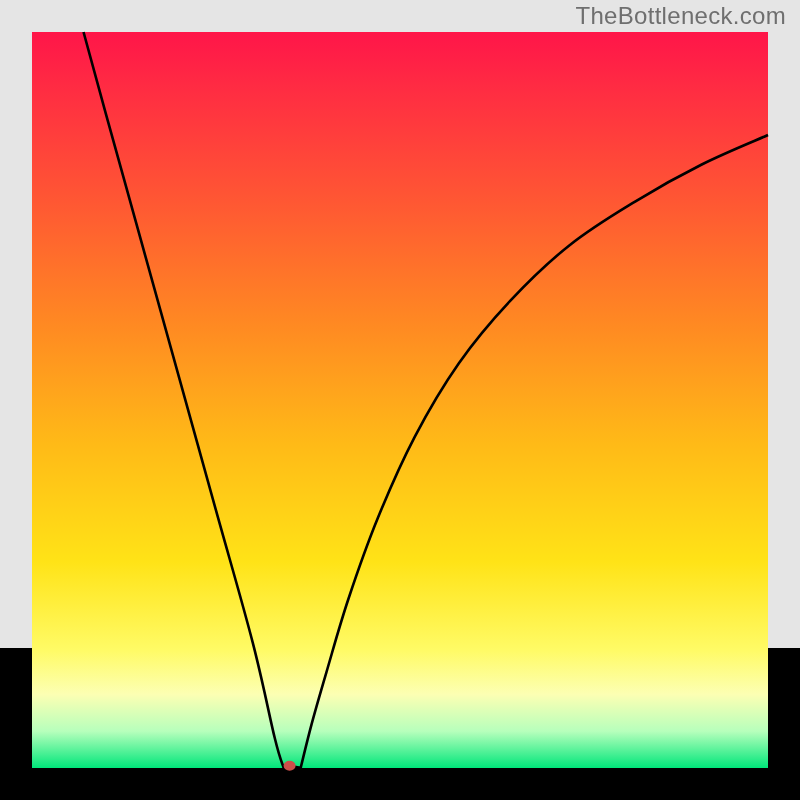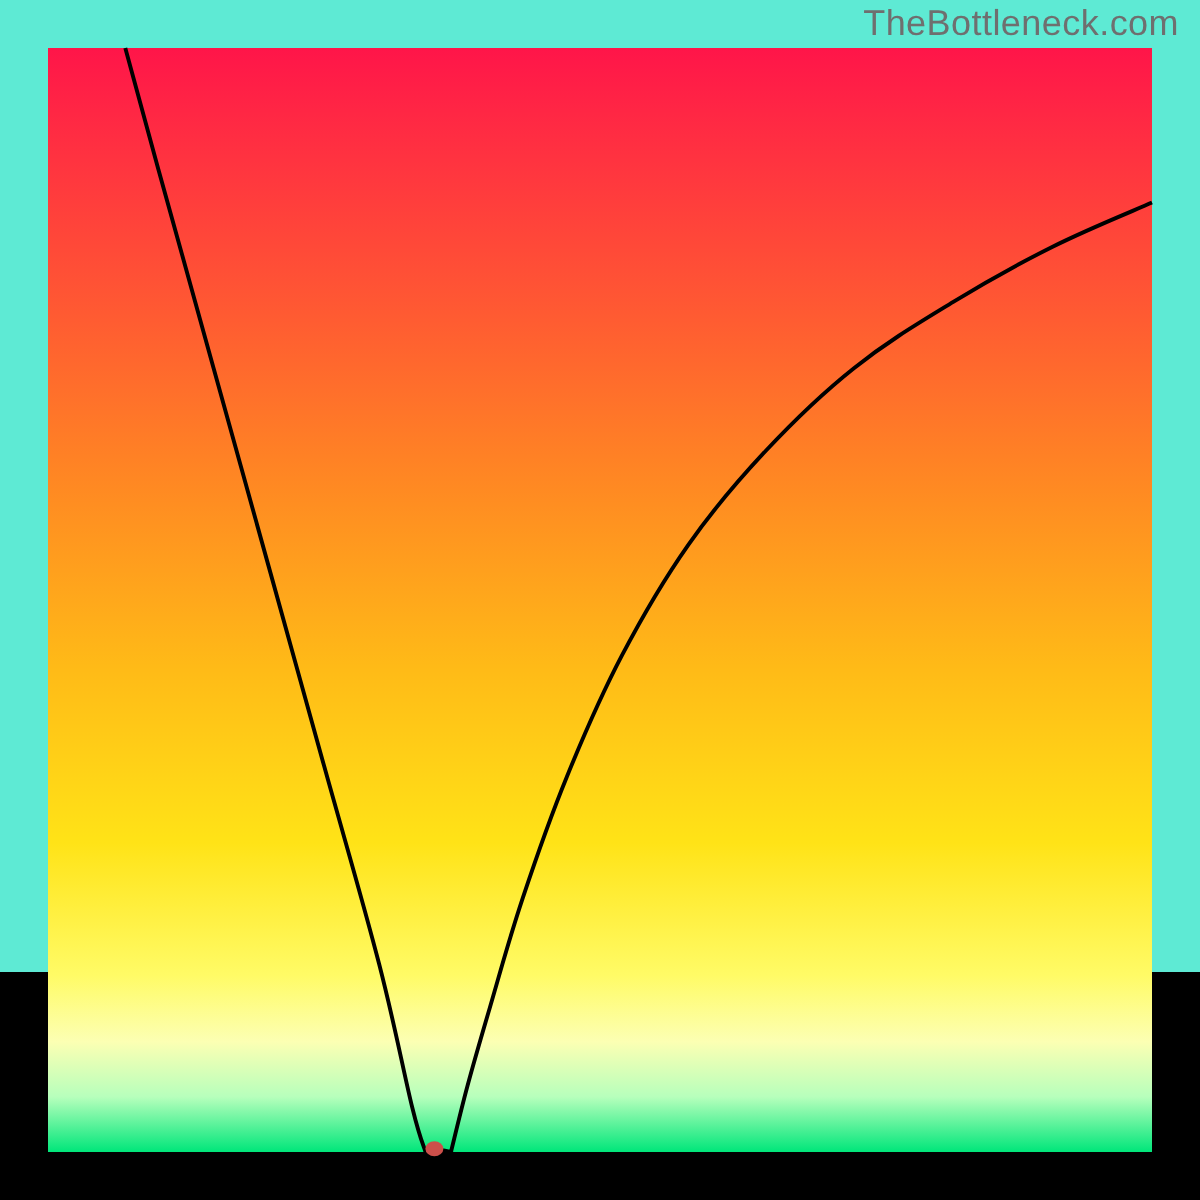--- a/index.html
+++ b/index.html
@@ -8,21 +8,21 @@
     width: 800px;
     height: 800px;
     background: #000;
     overflow: hidden;
     font-family: Arial, Helvetica, sans-serif;
   }
   .frame {
     position: relative;
     width: 800px;
     height: 648px;
-    background: #5eead4;
+    background: #e5e5e5;
   }
   .watermark {
     position: absolute;
     top: 2px;
     right: 14px;
     color: #6f6f6f;
     font-size: 24px;
     font-weight: 500;
     letter-spacing: 0.3px;
     user-select: none;

